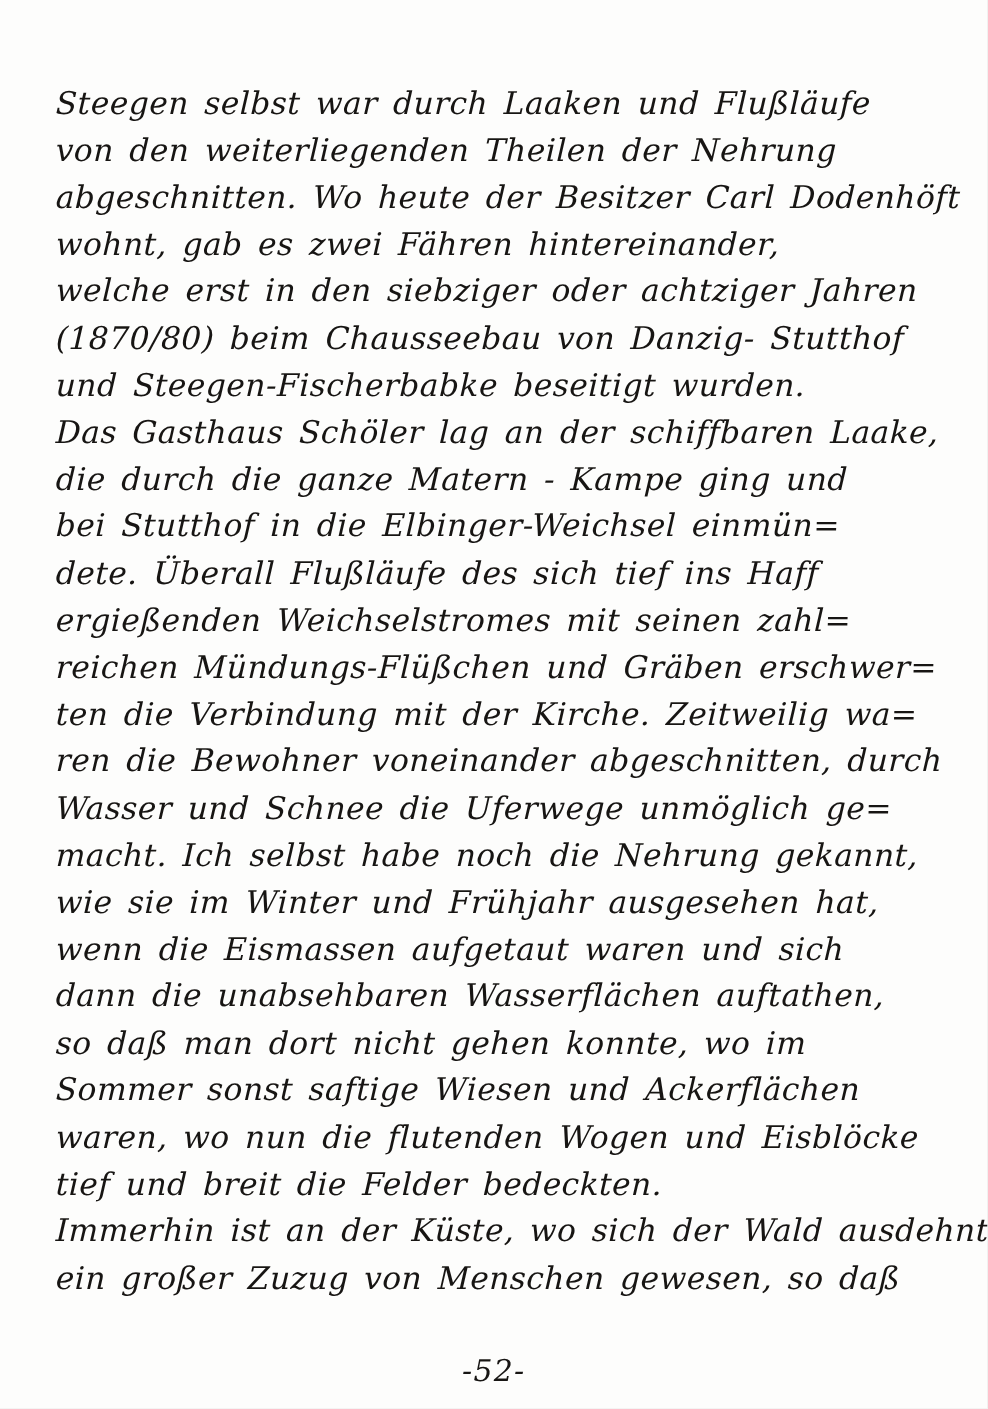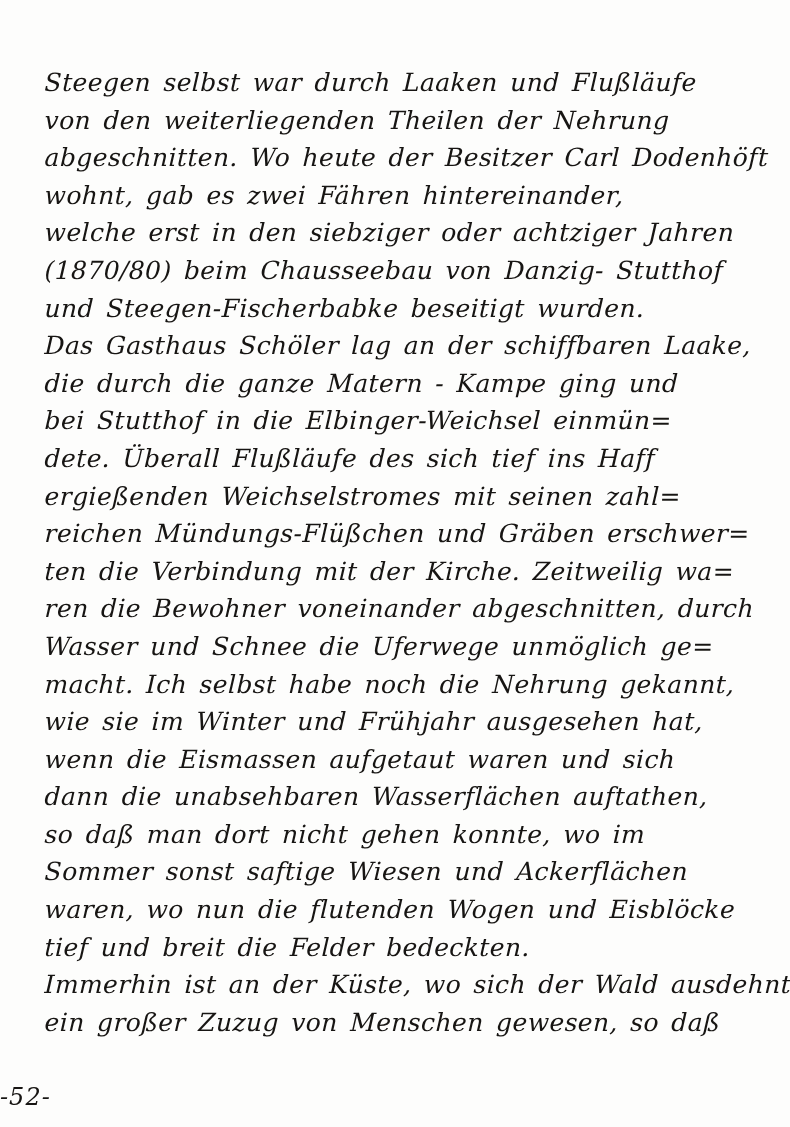--- a/index.html
+++ b/index.html
@@ -31,20 +31,21 @@
     color: #171513;
     white-space: nowrap;
     transform: skewX(-2deg);
     transform-origin: left bottom;
   }
   .page-number {
     position: absolute;
     left: 0;
     right: 0;
     bottom: 16px;
+    text-align: center;
     font-family: "DejaVu Serif", serif;
     font-style: italic;
     font-size: 24px;
     letter-spacing: 1px;
     color: #171513;
   }
 </style>
 </head>
 <body>
 

